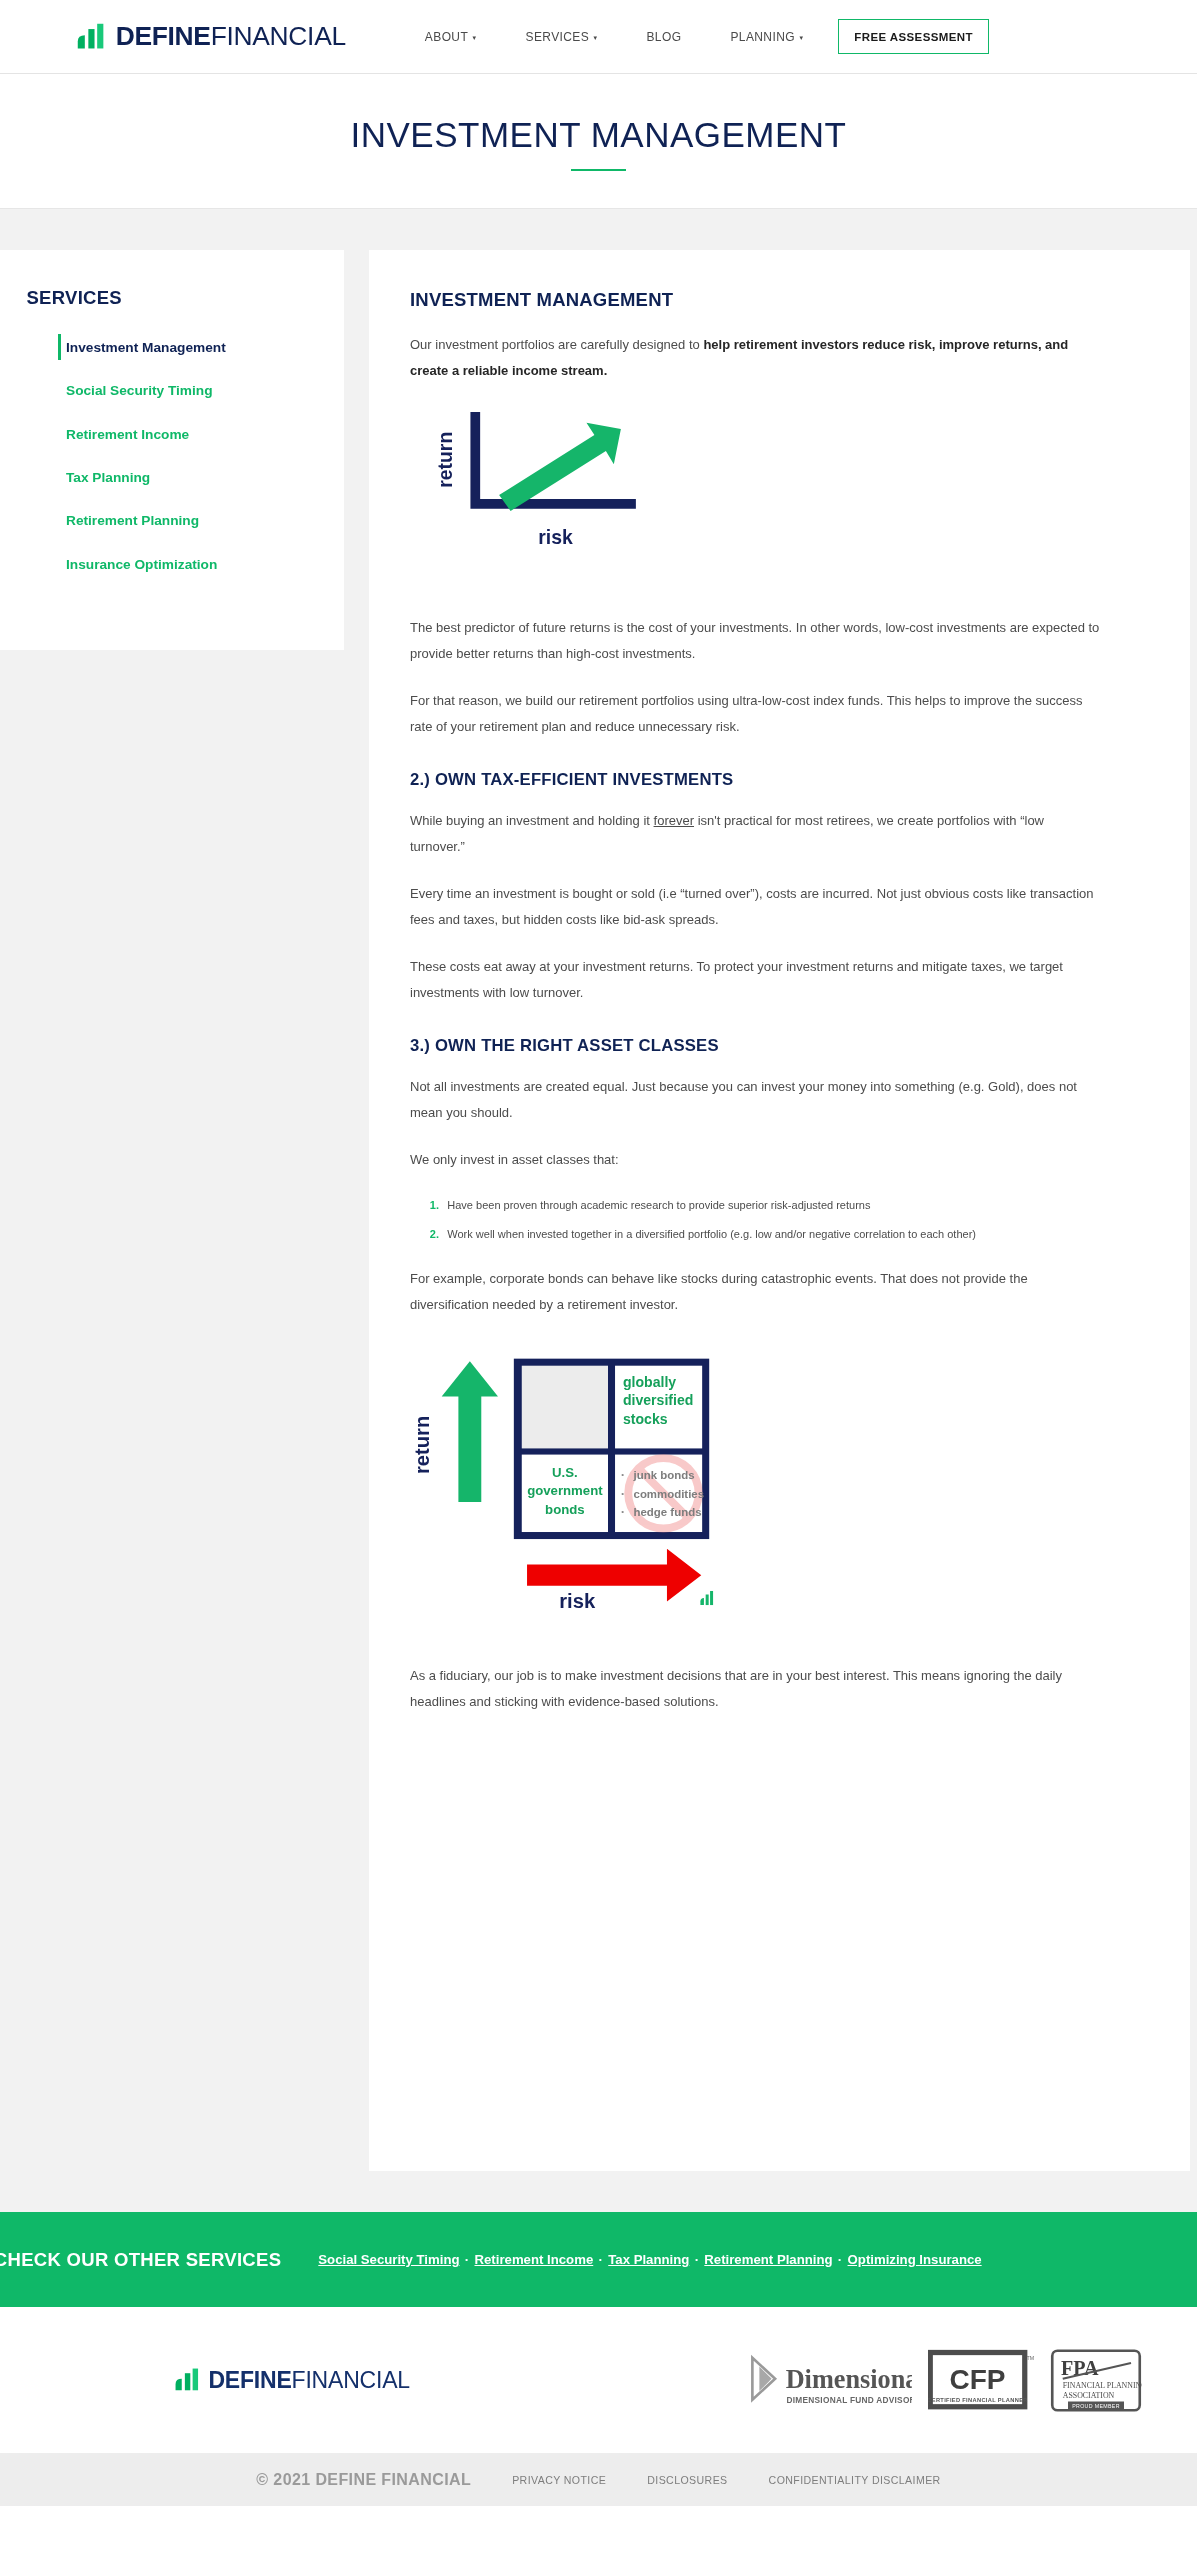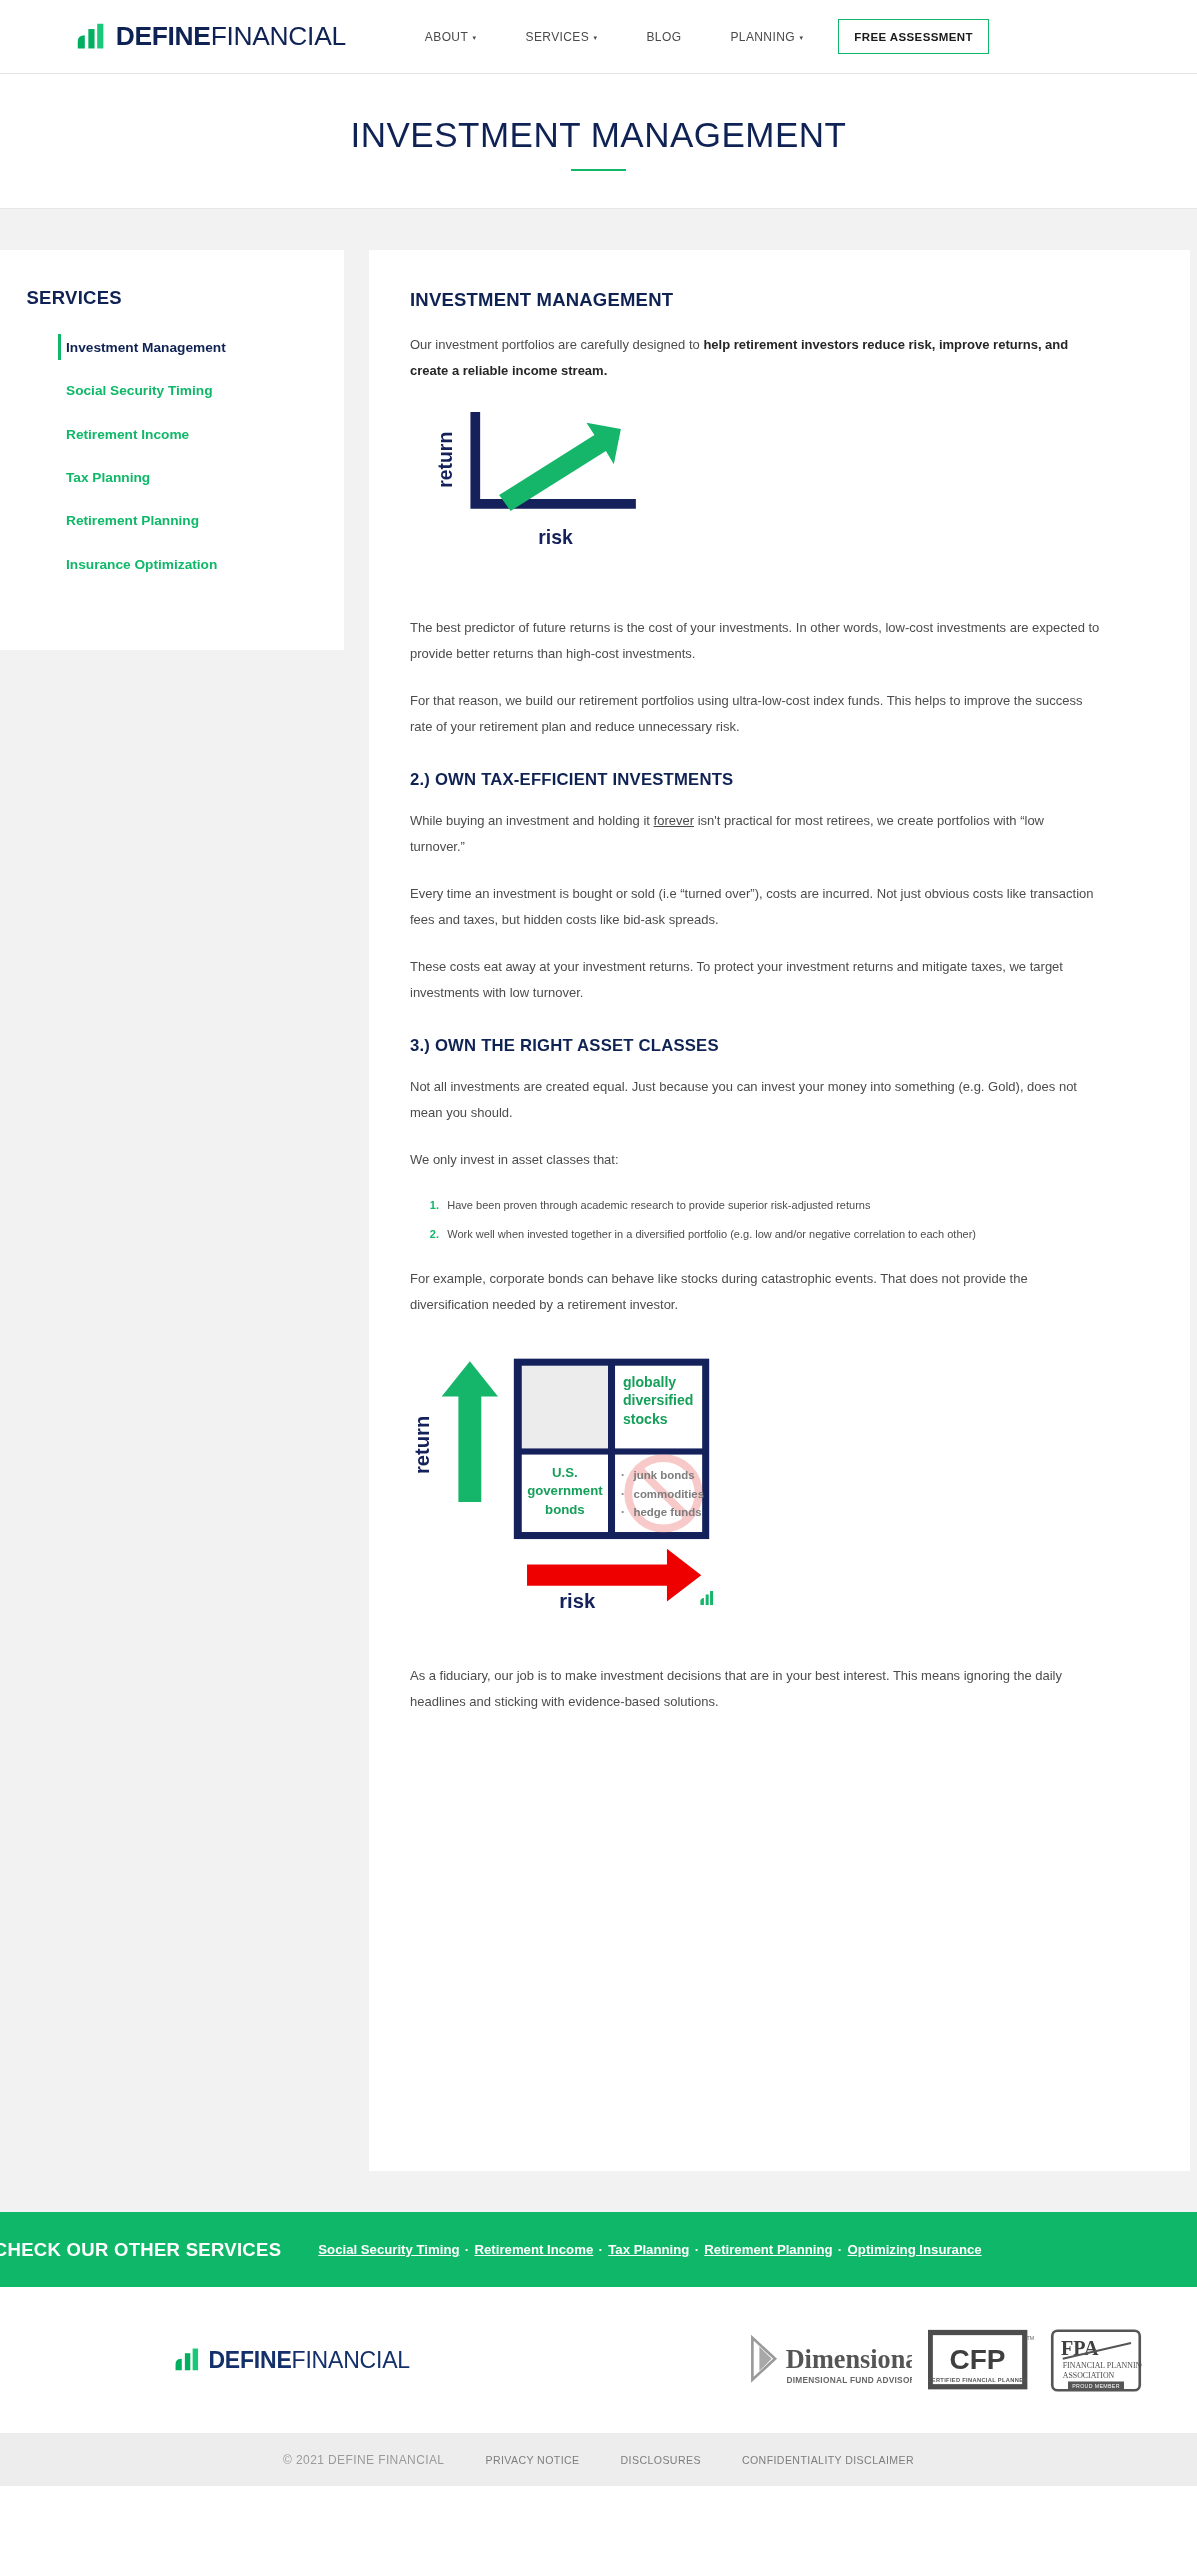--- a/index.html
+++ b/index.html
@@ -189,21 +189,21 @@
 
   
   .fig1 { margin: 12.3px 0 26.4px 0; }
 
   
   .fig2 { margin: 16px 0 30px 0; }
 
   
   .services-bar {
     background: #0fb868;
-    height: 75px;
+    height: 95px;
     display: flex;
     align-items: center;
     padding-left: 0;
   }
   .services-bar-title {
     color: #ffffff;
     font-size: 18.5px;
     font-weight: 700;
     letter-spacing: 0.3px;
     margin-left: -6.2px;
@@ -256,23 +256,24 @@
 
   .copyright-bar {
     background: #ededed;
     height: 53px;
     display: flex;
     align-items: center;
     justify-content: center;
     gap: 41px;
   }
   .copy-text {
-    font-size: 12px;
+    font-size: 16px;
     color: #9a9a9a;
     letter-spacing: 0.4px;
+    font-weight: bold;
   }
   .copy-link {
     font-size: 10.6px;
     color: #7d7d7d;
     letter-spacing: 0.4px;
     text-decoration: none;
     cursor: pointer;
   }
 </style>
 </head>

